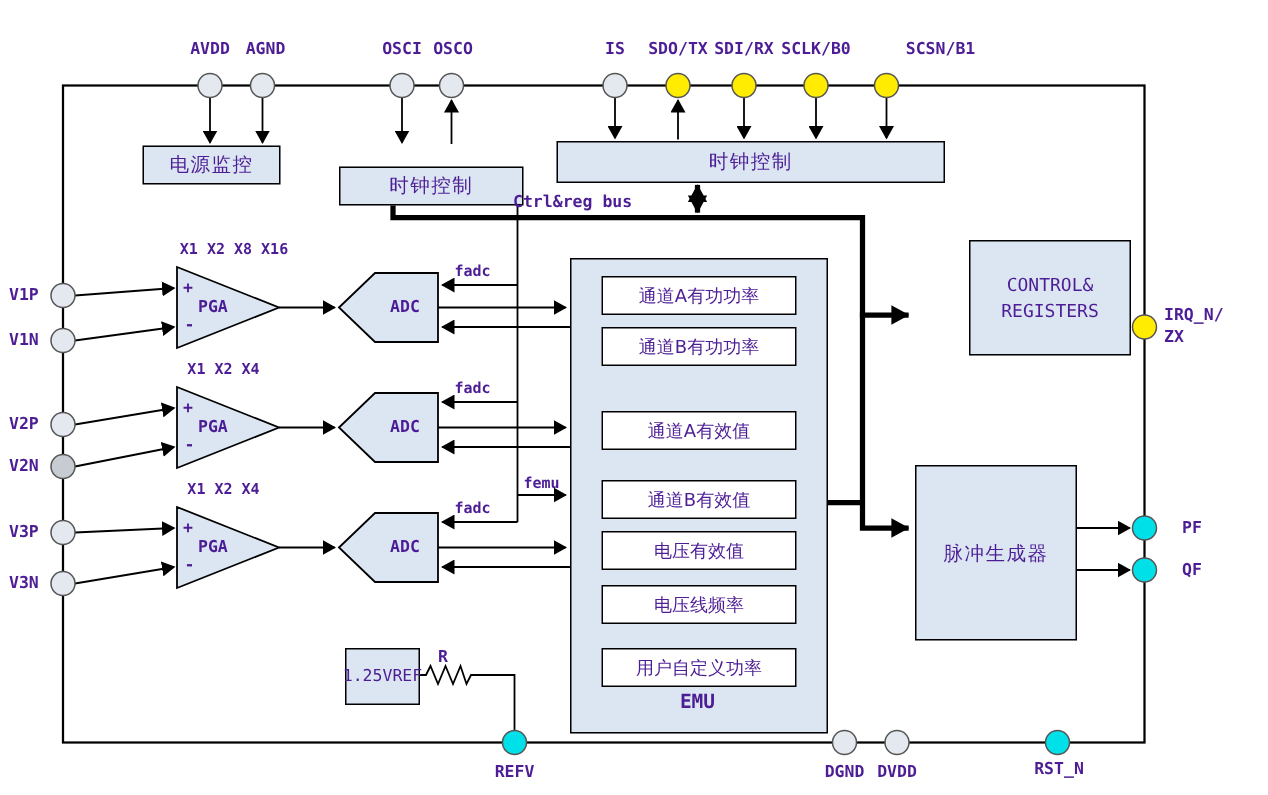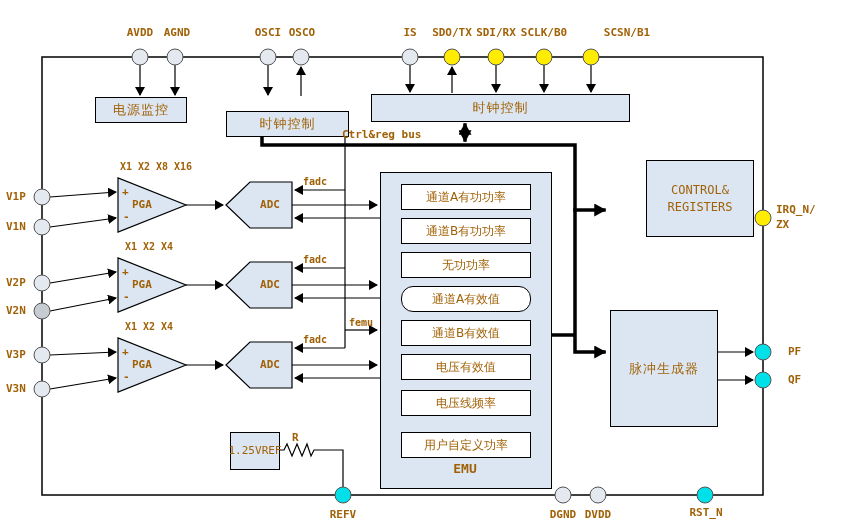--- a/index.html
+++ b/index.html
@@ -1,17 +1,17 @@
 <!DOCTYPE html>
 <html><head>
 <meta charset="utf-8">
 <style>
   html,body{margin:0;padding:0;background:#fff;}
   .stage{position:relative;width:845px;height:530px;background:#ffffff;overflow:hidden;
-         font-family:"DejaVu Sans",sans-serif;color:#a16207;}
+         font-family:"DejaVu Sans",sans-serif;color:#4c1d95;}
   svg{position:absolute;left:0;top:0;}
   .box{position:absolute;background:#dce6f2;border:1px solid #000;
        display:flex;align-items:center;justify-content:center;
        font-size:13px;letter-spacing:1px;text-align:center;}
   .box.mono{font-family:"DejaVu Sans Mono",monospace;letter-spacing:0;}
   .emu-box{position:absolute;background:#dce6f2;border:1px solid #000;}
   .emu-row{position:absolute;background:#ffffff;border:1px solid #000;
            display:flex;align-items:center;justify-content:center;font-size:12px;}
   .lbl{position:absolute;font-family:"DejaVu Sans Mono",monospace;font-size:11px;
        font-weight:bold;white-space:nowrap;}
@@ -163,22 +163,21 @@
   <div class="box" style="left:610px;top:310px;width:106px;height:115px;text-align:center;">脉冲生成器</div>
 
   <div class="box mono two-line" style="left:230px;top:432px;width:48px;height:36px;font-size:11px;">
     <span>1.25V</span>
     <span>REF</span>
   </div>
 
   <div class="emu-box" style="left:380px;top:172px;width:170px;height:315px;"></div>
   <div class="emu-row" style="left:401px;top:184px;width:128px;height:24px;">通道A有功功率</div>
   <div class="emu-row" style="left:401px;top:218px;width:128px;height:24px;">通道B有功功率</div>
-  <div class="emu-row" style="left:401px;top:252px;width:128px;height:24px;">无功功率</div>
-  <div class="emu-row" style="left:401px;top:286px;width:128px;height:24px;border-radius:12px;">通道A有效值</div>
+  <div class="emu-row" style="left:401px;top:274px;width:128px;height:24px;">通道A有效值</div>
   <div class="emu-row" style="left:401px;top:320px;width:128px;height:24px;">通道B有效值</div>
   <div class="emu-row" style="left:401px;top:354px;width:128px;height:24px;">电压有效值</div>
   <div class="emu-row" style="left:401px;top:390px;width:128px;height:24px;">电压线频率</div>
   <div class="emu-row" style="left:401px;top:432px;width:128px;height:24px;">用户自定义功率</div>
   <div class="lbl ctr" style="left:401px;top:461px;width:128px;font-size:13px;">EMU</div>
 
   <div class="lbl ctr small" style="left:110px;top:161px;width:92px;">X1 X2 X8 X16</div>
   <div class="lbl ctr small" style="left:110px;top:241px;width:78px;">X1 X2 X4</div>
   <div class="lbl ctr small" style="left:110px;top:321px;width:78px;">X1 X2 X4</div>
 

